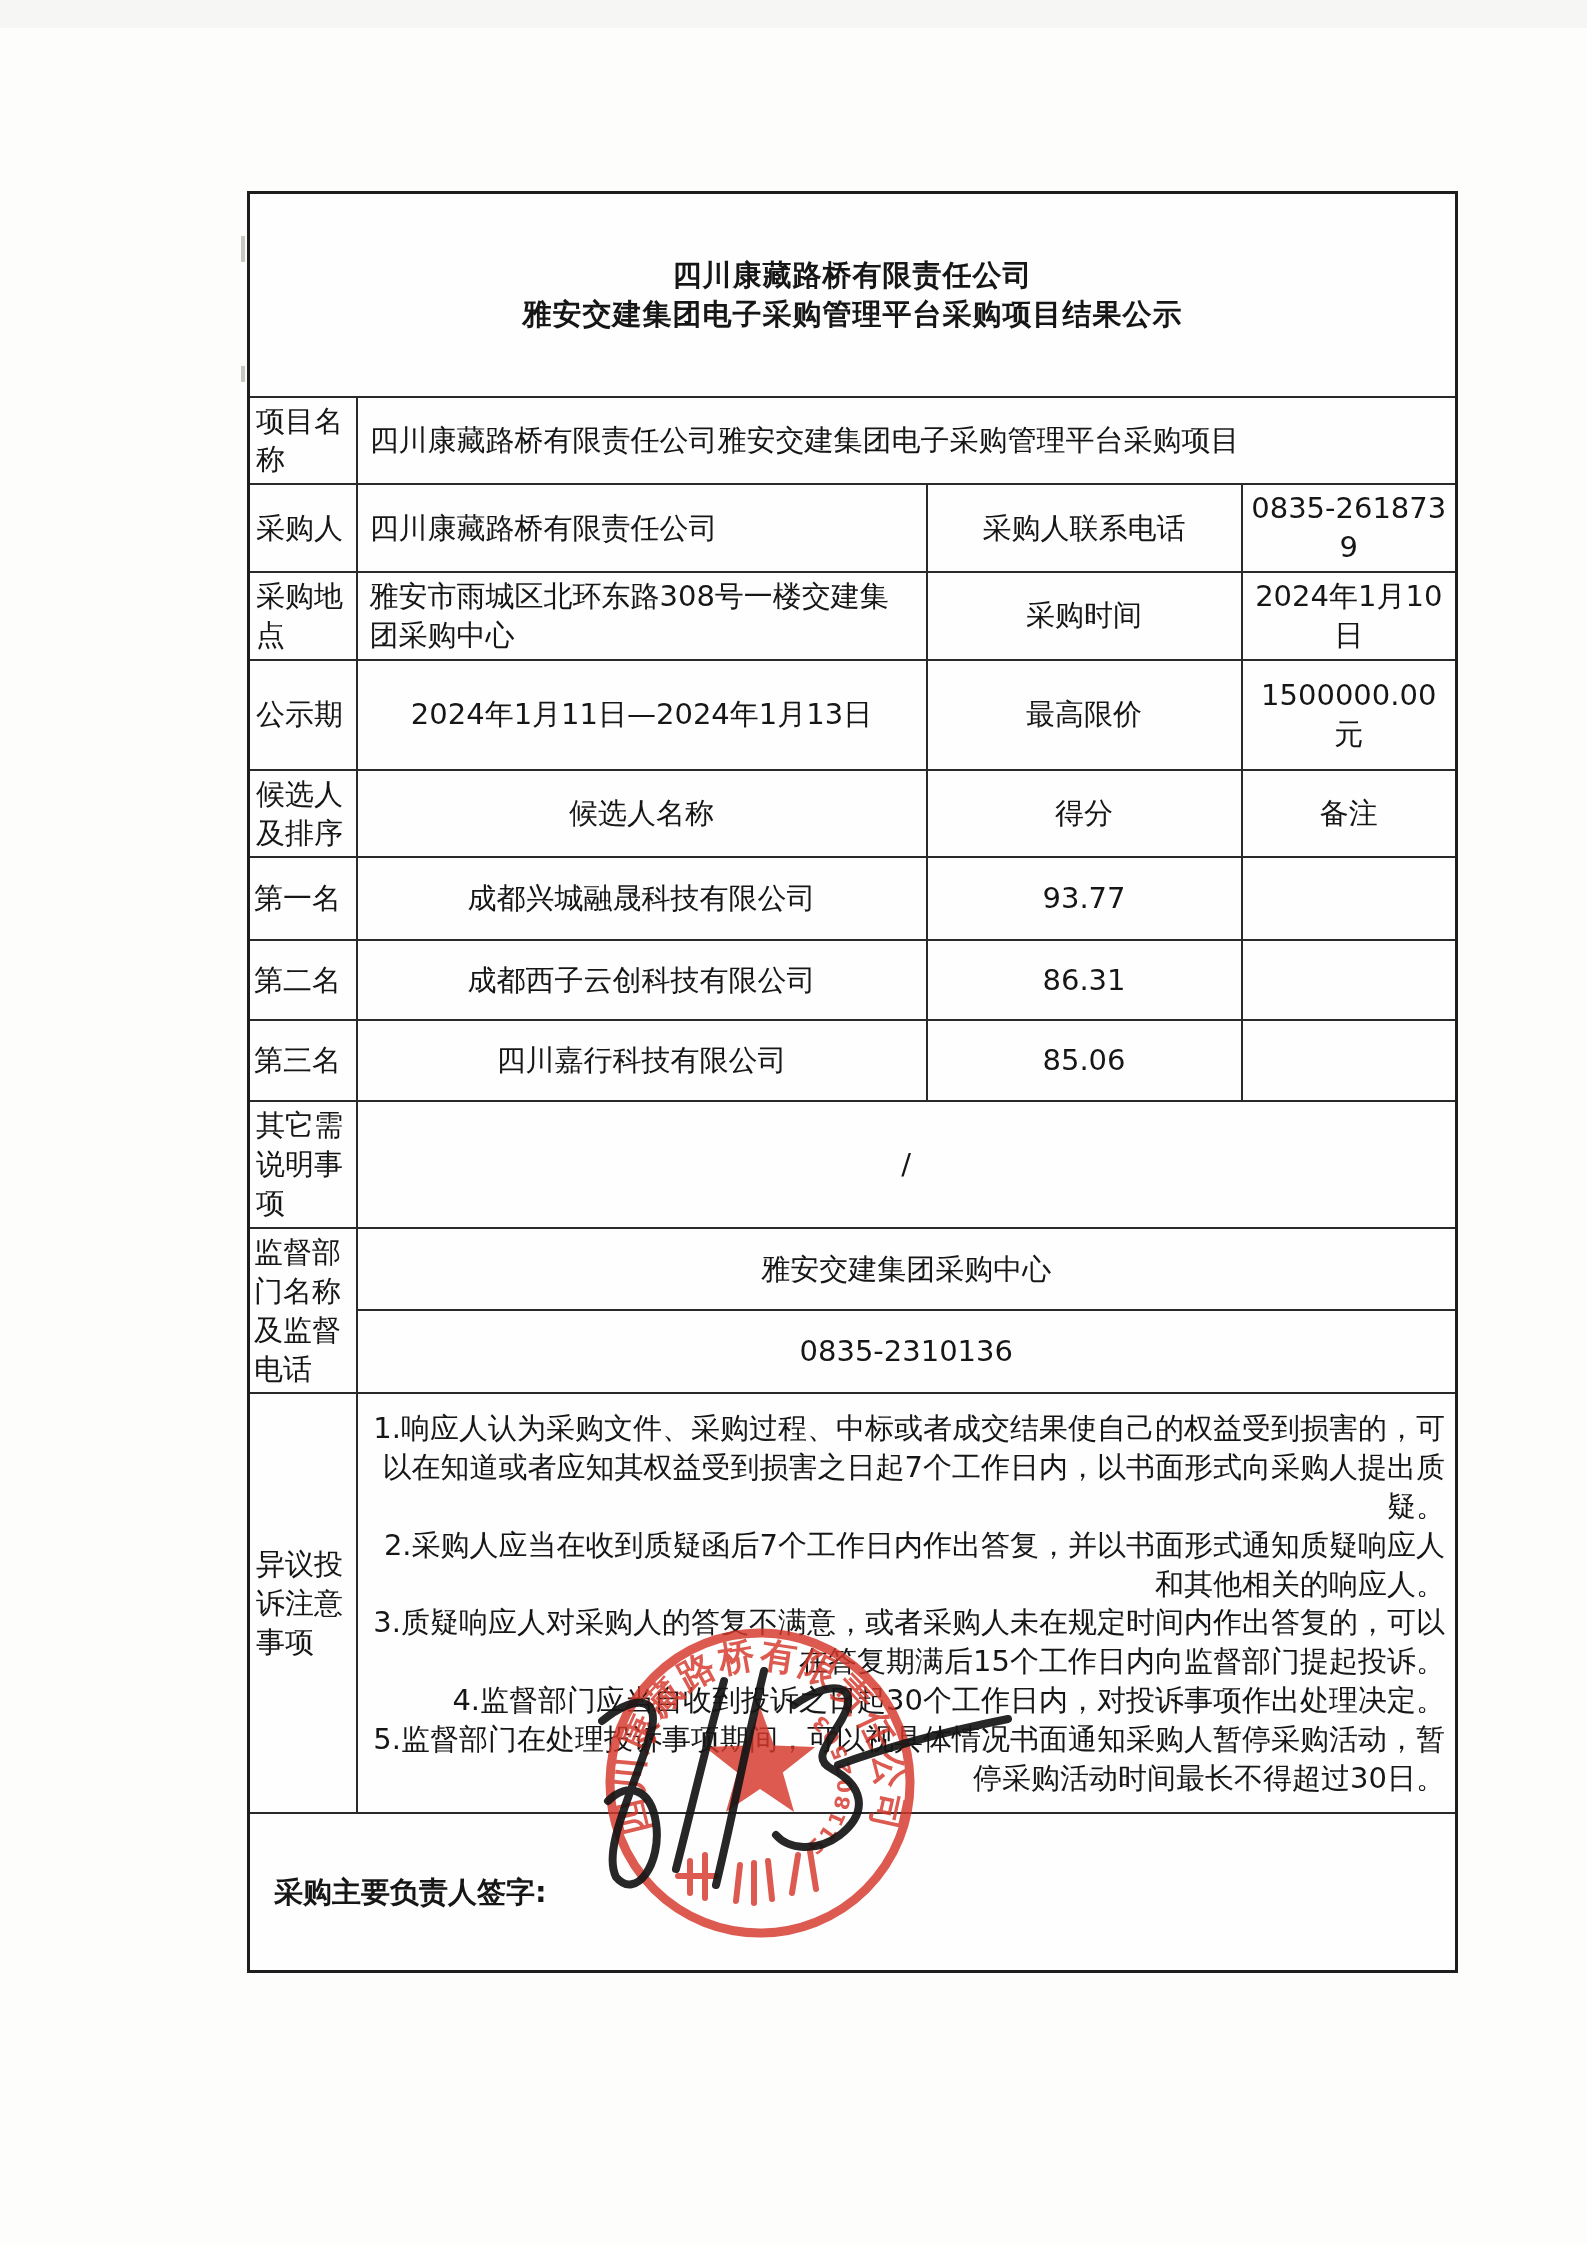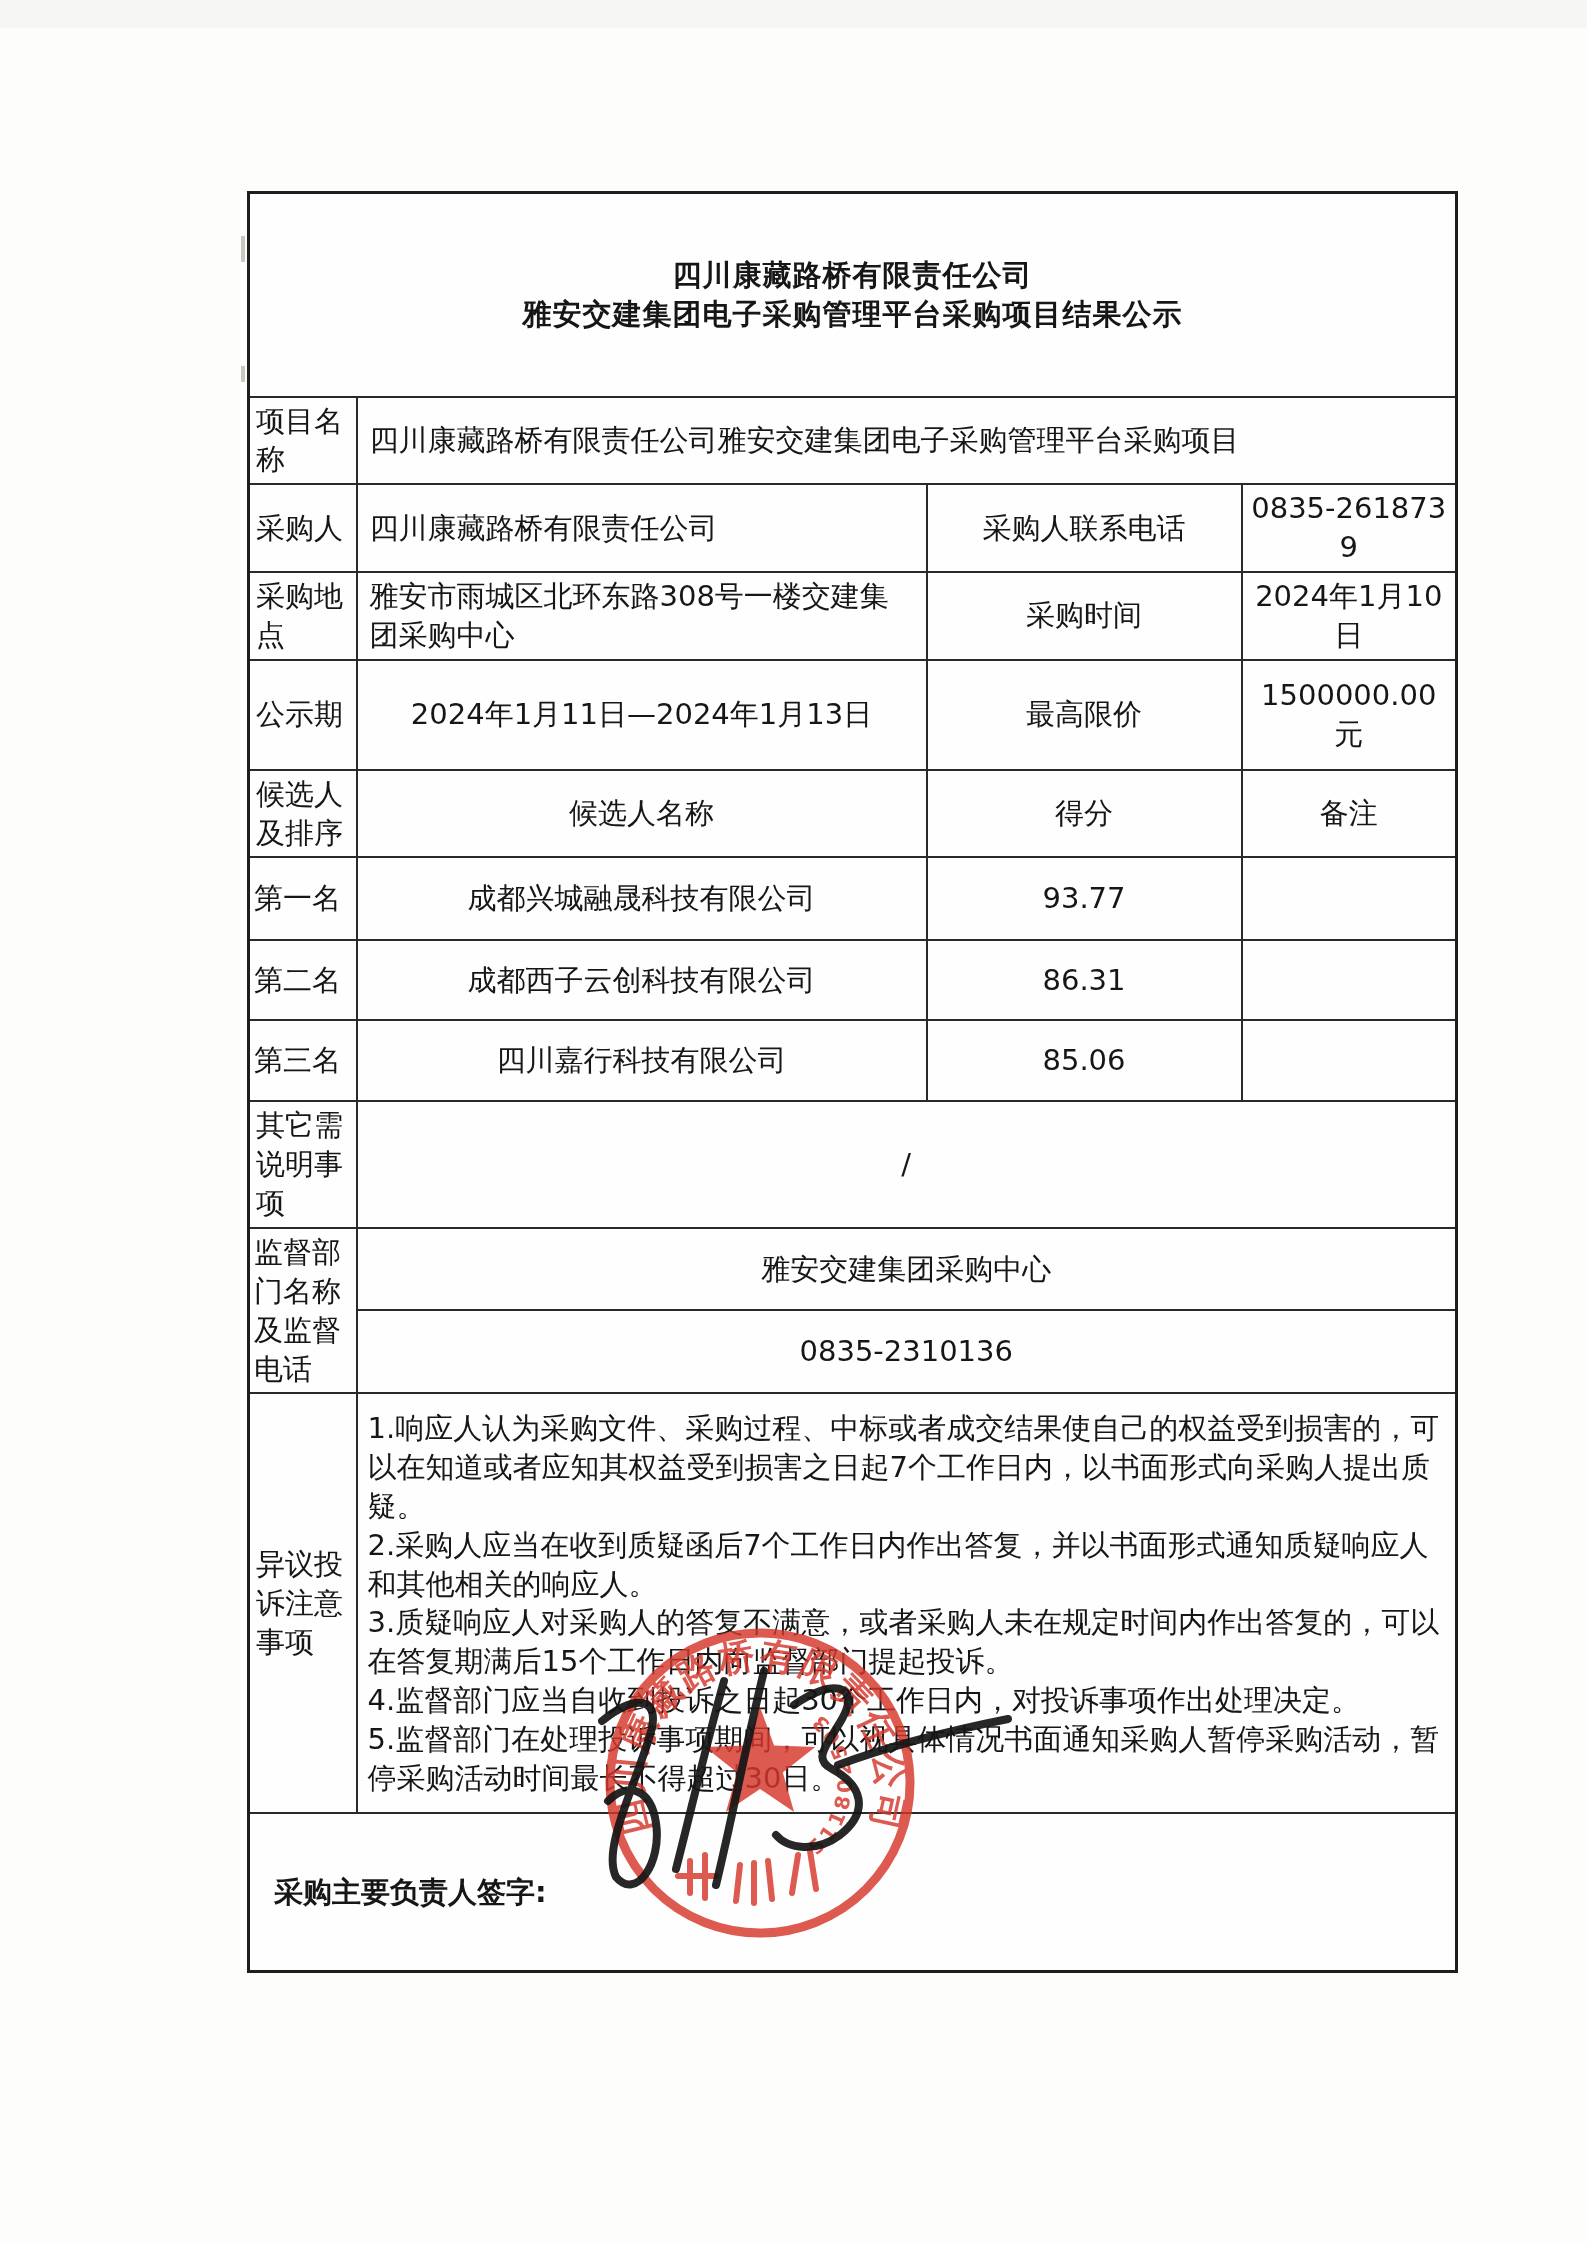--- a/index.html
+++ b/index.html
@@ -41,20 +41,21 @@
   }
   .lbl{padding:4px 6px;text-align:left;border-radius:26px;}
   .lbl-c{padding:4px 4px;text-align:left;}
   .val-l{padding:4px 12px;text-align:left;}
   .val-c{padding:4px 6px;text-align:center;}
   .complaint-cell{
     padding:0 10px;
     font-size:28px;
     line-height:1.33;
     vertical-align:middle;
+    text-align:right;
   }
   .complaint-cell p{margin:0;}
   .sign-cell{
     padding-left:24px;
     font-size:30px;
     vertical-align:middle;
     text-align:left;
     font-weight:bold;
   }
   .stamp-svg{

